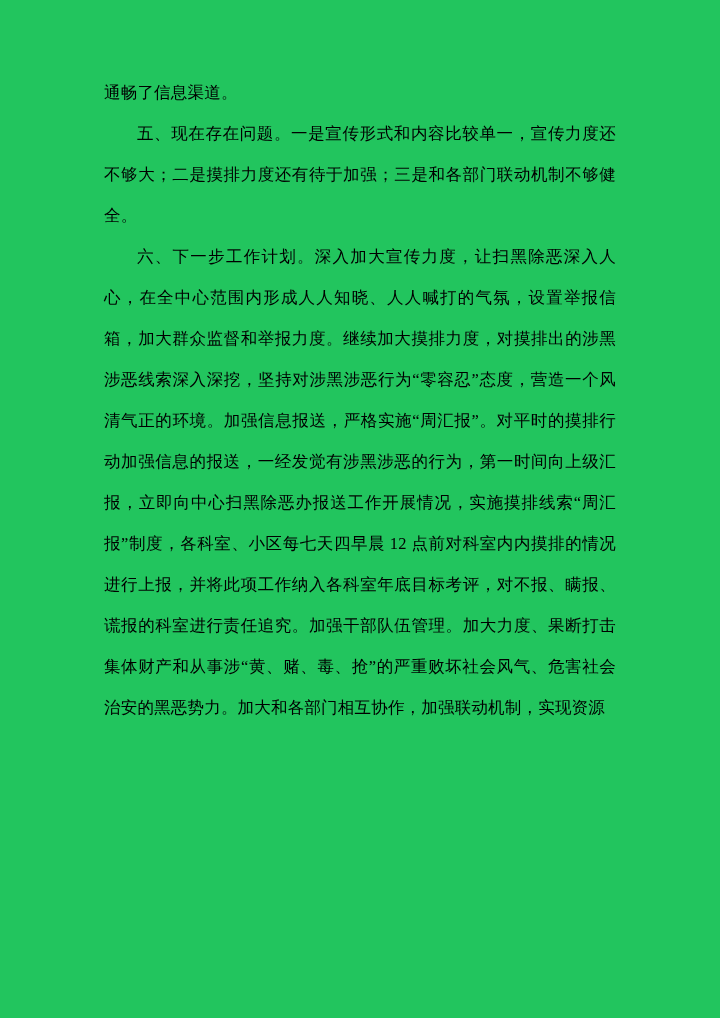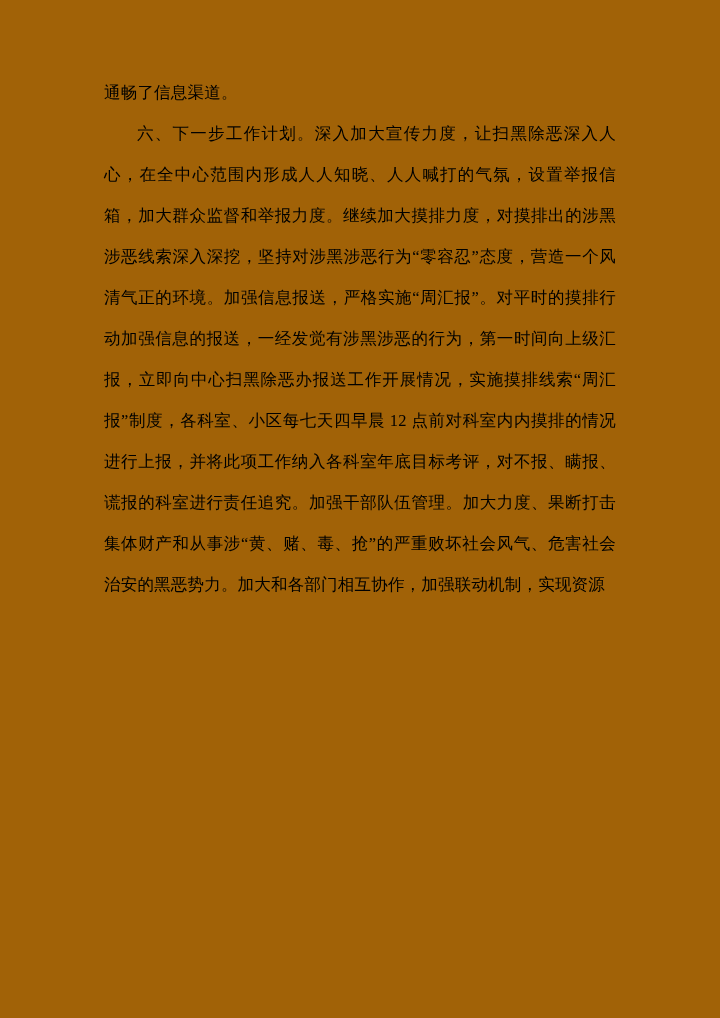--- a/index.html
+++ b/index.html
@@ -11,21 +11,21 @@
     width: 720px;
     height: 1018px;
     font-family: "Liberation Serif", "DejaVu Serif", serif;
     color: #000000;
     overflow: hidden;
   }
   .page {
     position: relative;
     width: 720px;
     height: 1018px;
-    background: #a16207;
+    background: #22c55e;
     box-sizing: border-box;
     padding: 72px 104px 40px 104px;
   }
   .doc-body {
     font-size: 16.5px;
     line-height: 41px;
     text-align: justify;
     text-justify: inter-ideograph;
     letter-spacing: 0.2px;
   }
@@ -40,15 +40,16 @@
   .para + .para {
     margin-top: 0;
   }
 </style>
 </head>
 <body>
 
 <div class="page">
   <div class="doc-body">
     <p class="para">通畅了信息渠道。</p>
+    <p class="para indent">五、现在存在问题。一是宣传形式和内容比较单一，宣传力度还不够大；二是摸排力度还有待于加强；三是和各部门联动机制不够健全。</p>
     <p class="para indent">六、下一步工作计划。深入加大宣传力度，让扫黑除恶深入人心，在全中心范围内形成人人知晓、人人喊打的气氛，设置举报信箱，加大群众监督和举报力度。继续加大摸排力度，对摸排出的涉黑涉恶线索深入深挖，坚持对涉黑涉恶行为“零容忍”态度，营造一个风清气正的环境。加强信息报送，严格实施“周汇报”。对平时的摸排行动加强信息的报送，一经发觉有涉黑涉恶的行为，第一时间向上级汇报，立即向中心扫黑除恶办报送工作开展情况，实施摸排线索“周汇报”制度，各科室、小区每七天四早晨 12 点前对科室内内摸排的情况进行上报，并将此项工作纳入各科室年底目标考评，对不报、瞒报、谎报的科室进行责任追究。加强干部队伍管理。加大力度、果断打击集体财产和从事涉“黄、赌、毒、抢”的严重败坏社会风气、危害社会治安的黑恶势力。加大和各部门相互协作，加强联动机制，实现资源</p>
   </div>
 </div>
 
 </body></html>

